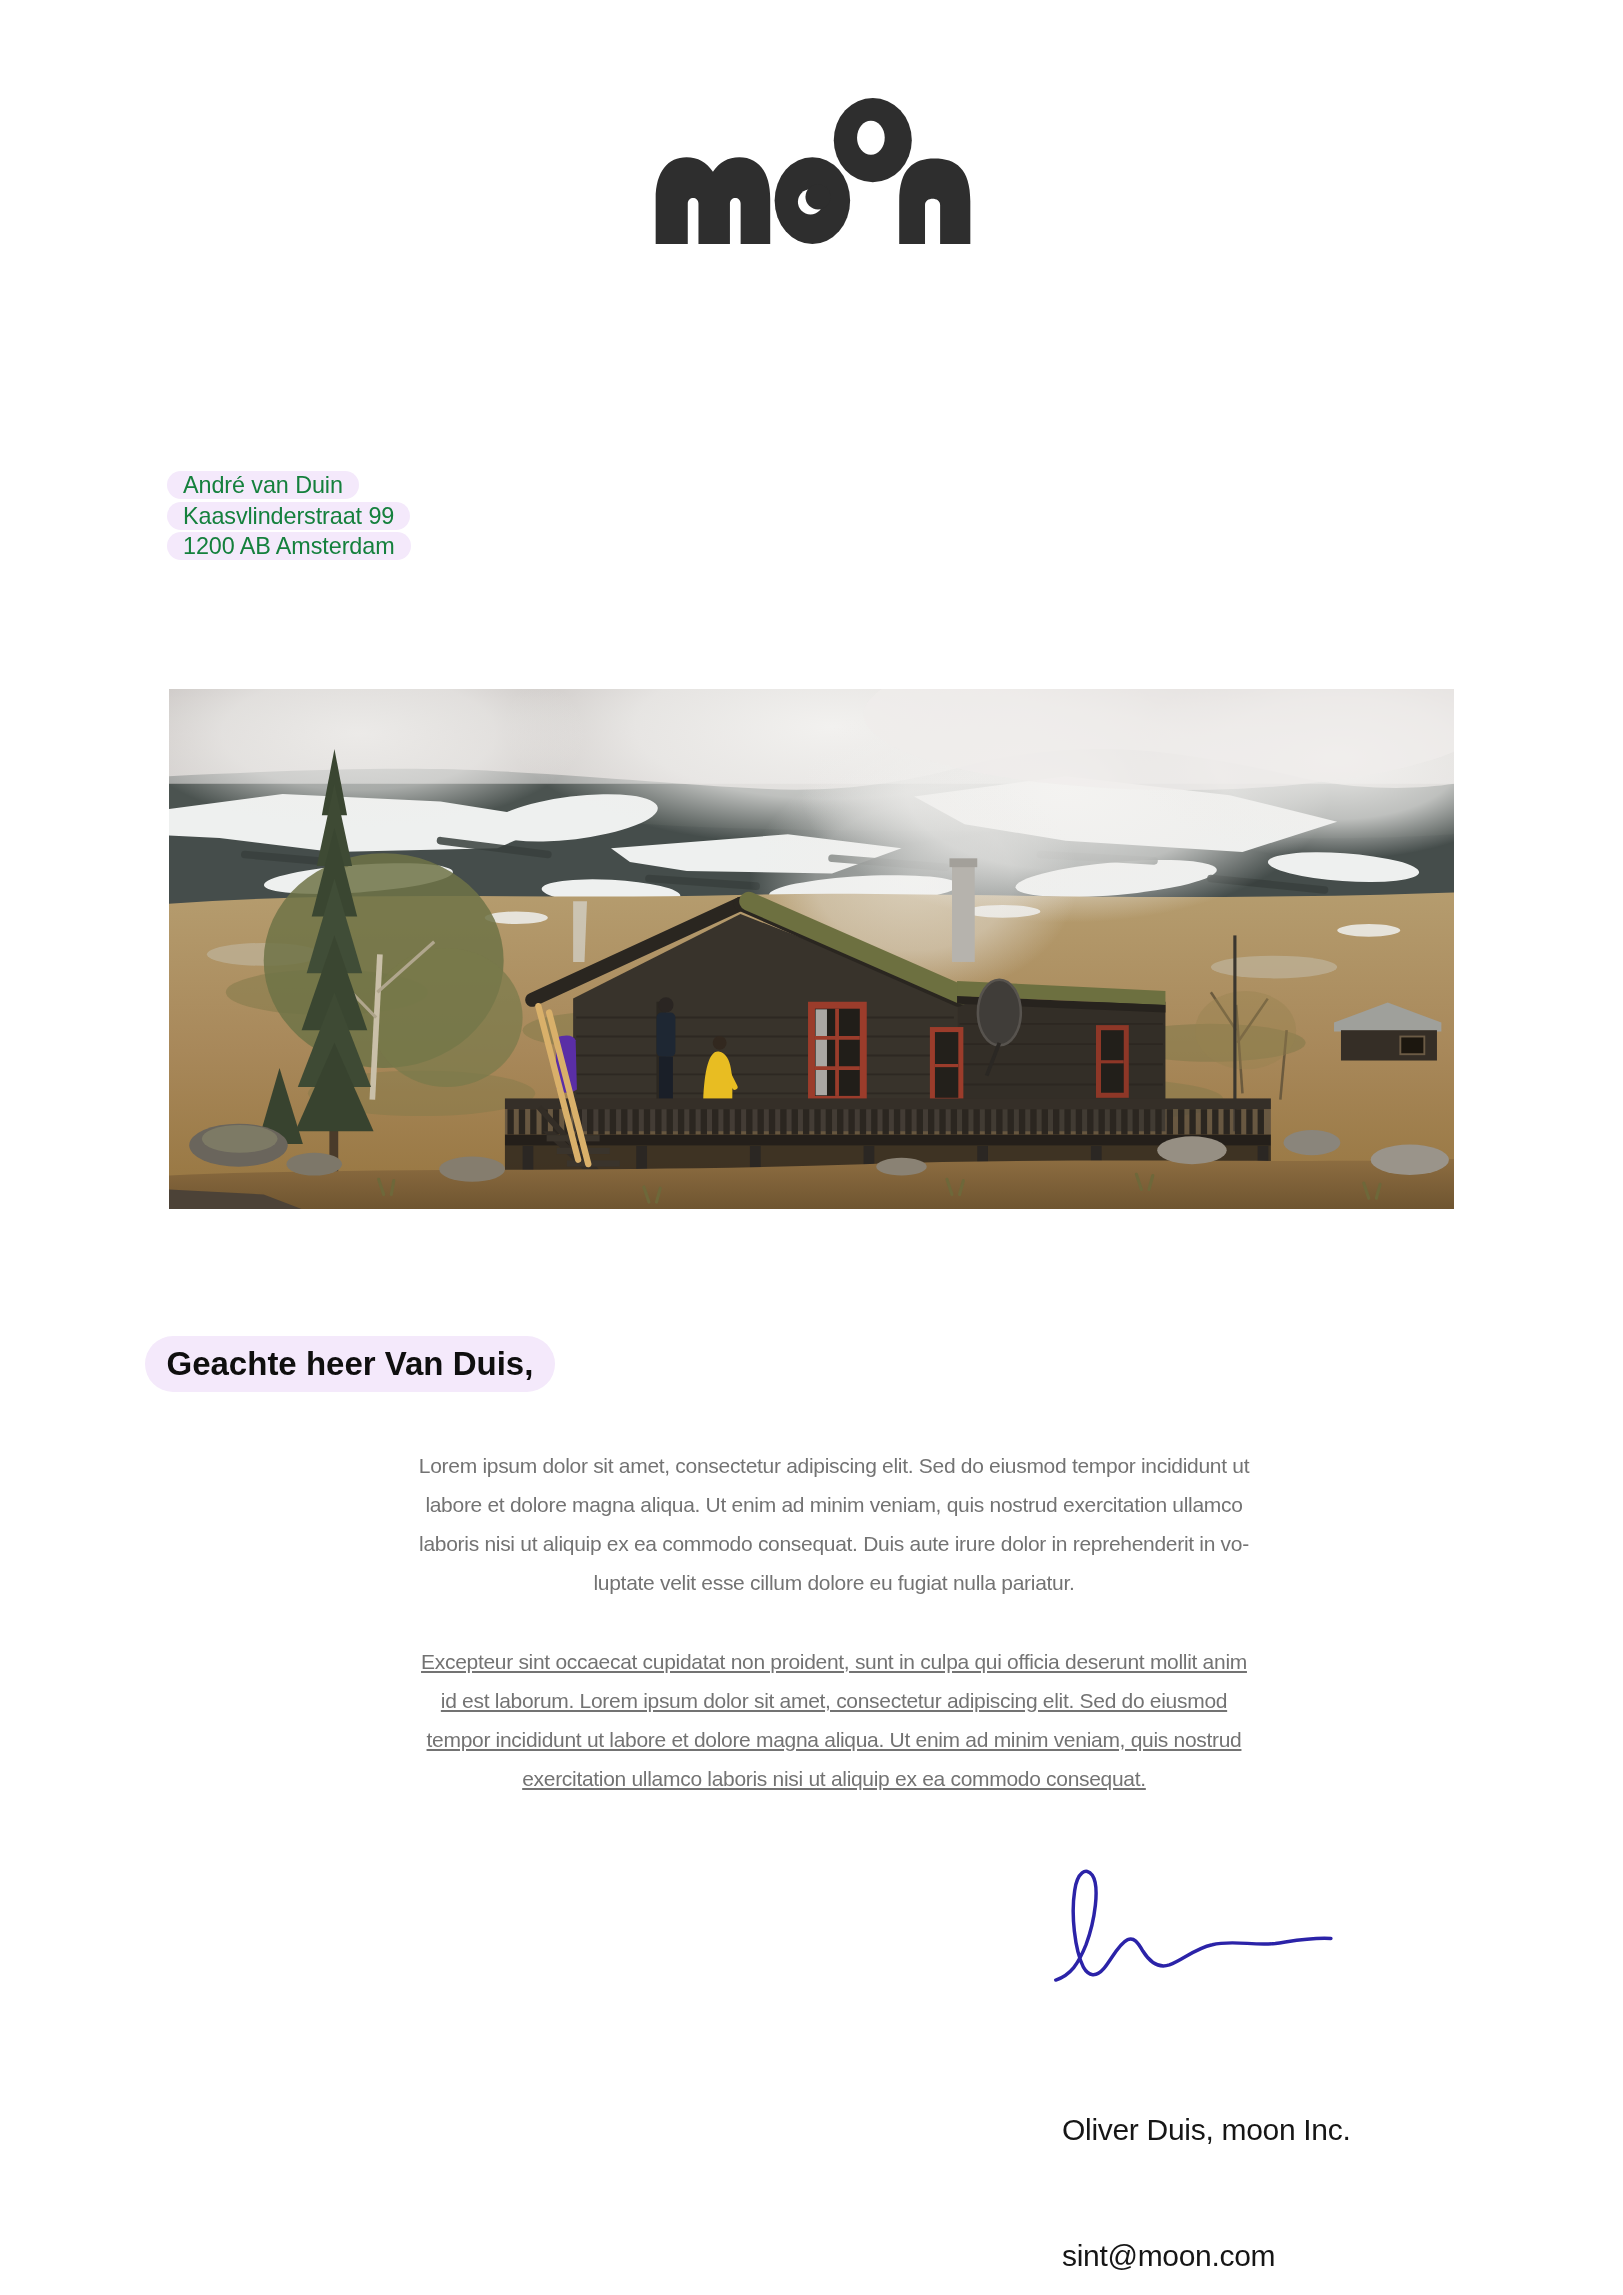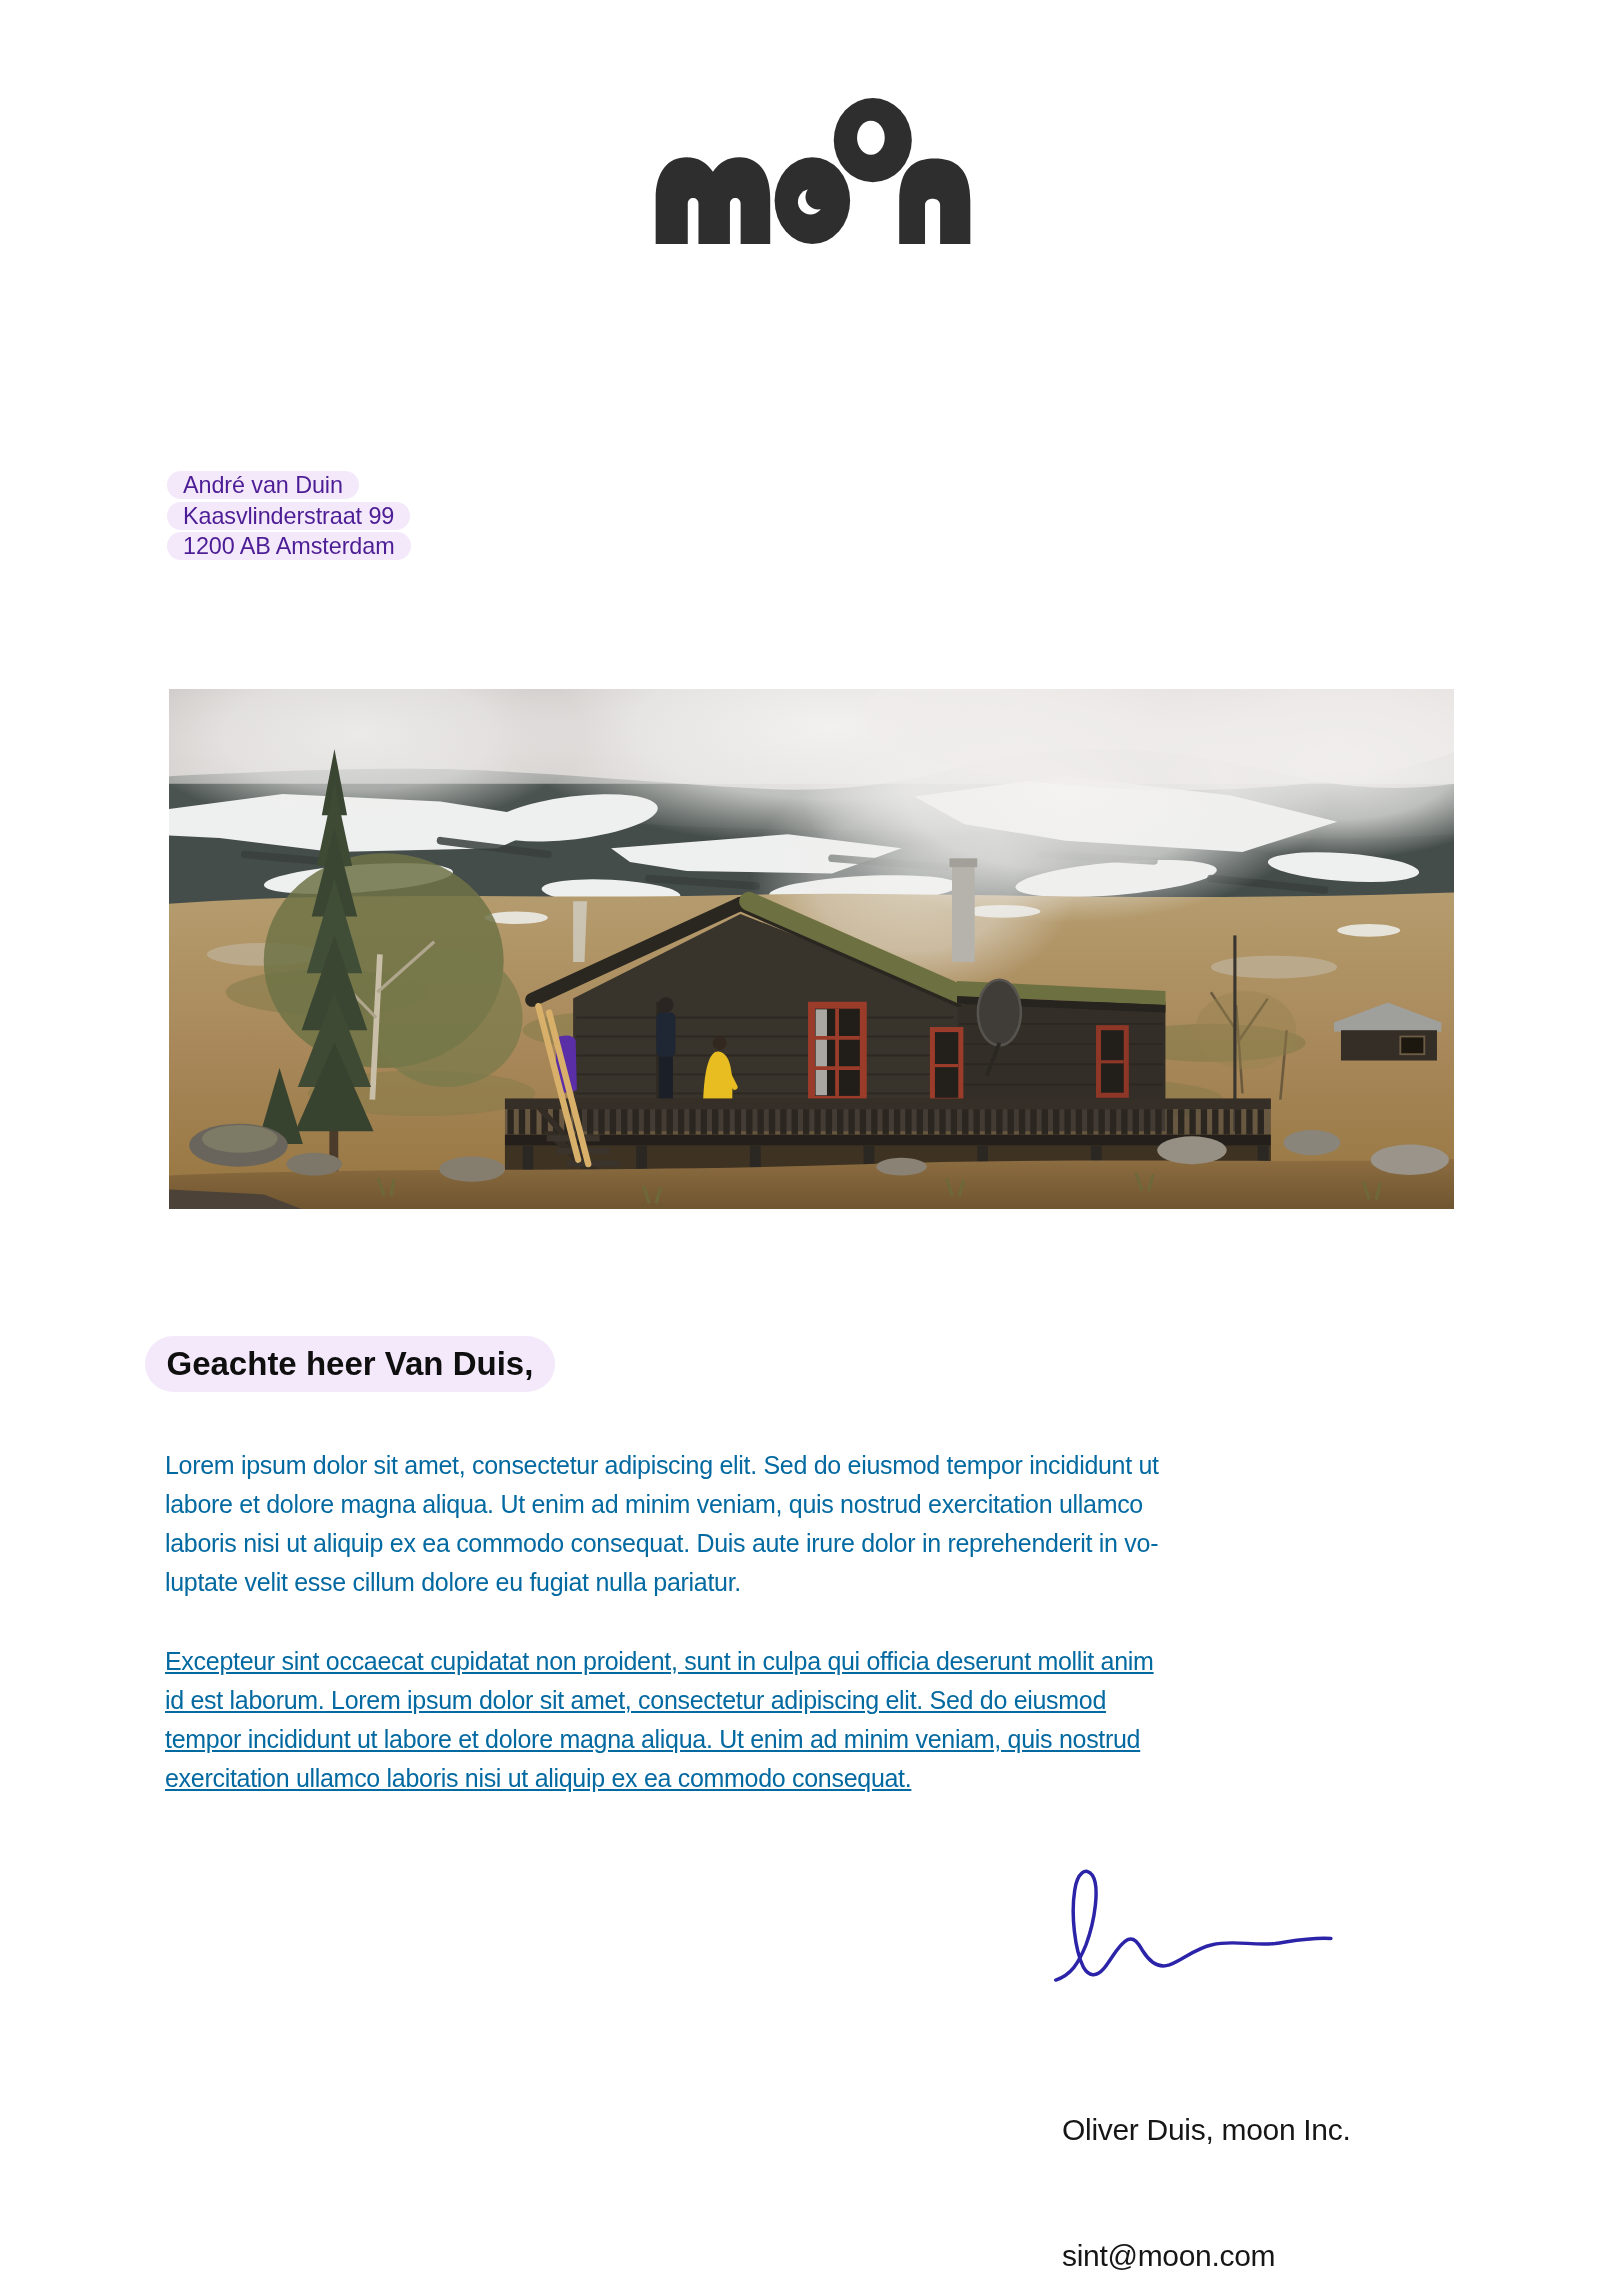--- a/index.html
+++ b/index.html
@@ -20,21 +20,21 @@
   .address{left:167px;top:471px;}
   .pill{
     display:table;
     background:#f4e9fb;
     border-radius:14.5px;
     padding:0 16px;
     height:24px;line-height:28px;
     margin-bottom:2.5px;
     font-size:23.4px;
     letter-spacing:-0.1px;
-    color:#4c1d95;
+    color:#15803d;
     white-space:nowrap;
   }
 
   
   .photo{
     left:169px;top:689px;width:1285px;height:520px;
     overflow:hidden;background:#b7b3b0;
   }
   .photo svg{display:block;width:1285px;height:520px;}
 
@@ -48,25 +48,26 @@
     height:56px;line-height:56px;
     font-size:33px;font-weight:bold;
     color:#0f0f0f;
     white-space:nowrap;
   }
 
   
   .bodytext{left:165px;top:1446px;width:1338px;}
   .bodytext p{
     margin:0;
-    font-size:25px;
+    font-size:21px;
     line-height:39px;
     letter-spacing:-0.3px;
     white-space:pre;
-    color:#0369a1;
+    color:#737373;
+    text-align:center;
   }
   .bodytext p + p{margin-top:40px;text-decoration:underline;}
 
   
   .sig-svg{left:1053px;top:1869px;width:292px;height:118px;}
   .signoff{left:1062px;top:2025px;font-size:30px;line-height:42px;letter-spacing:-0.3px;color:#161616;white-space:pre;}
 </style>
 </head>
 <body>
 

